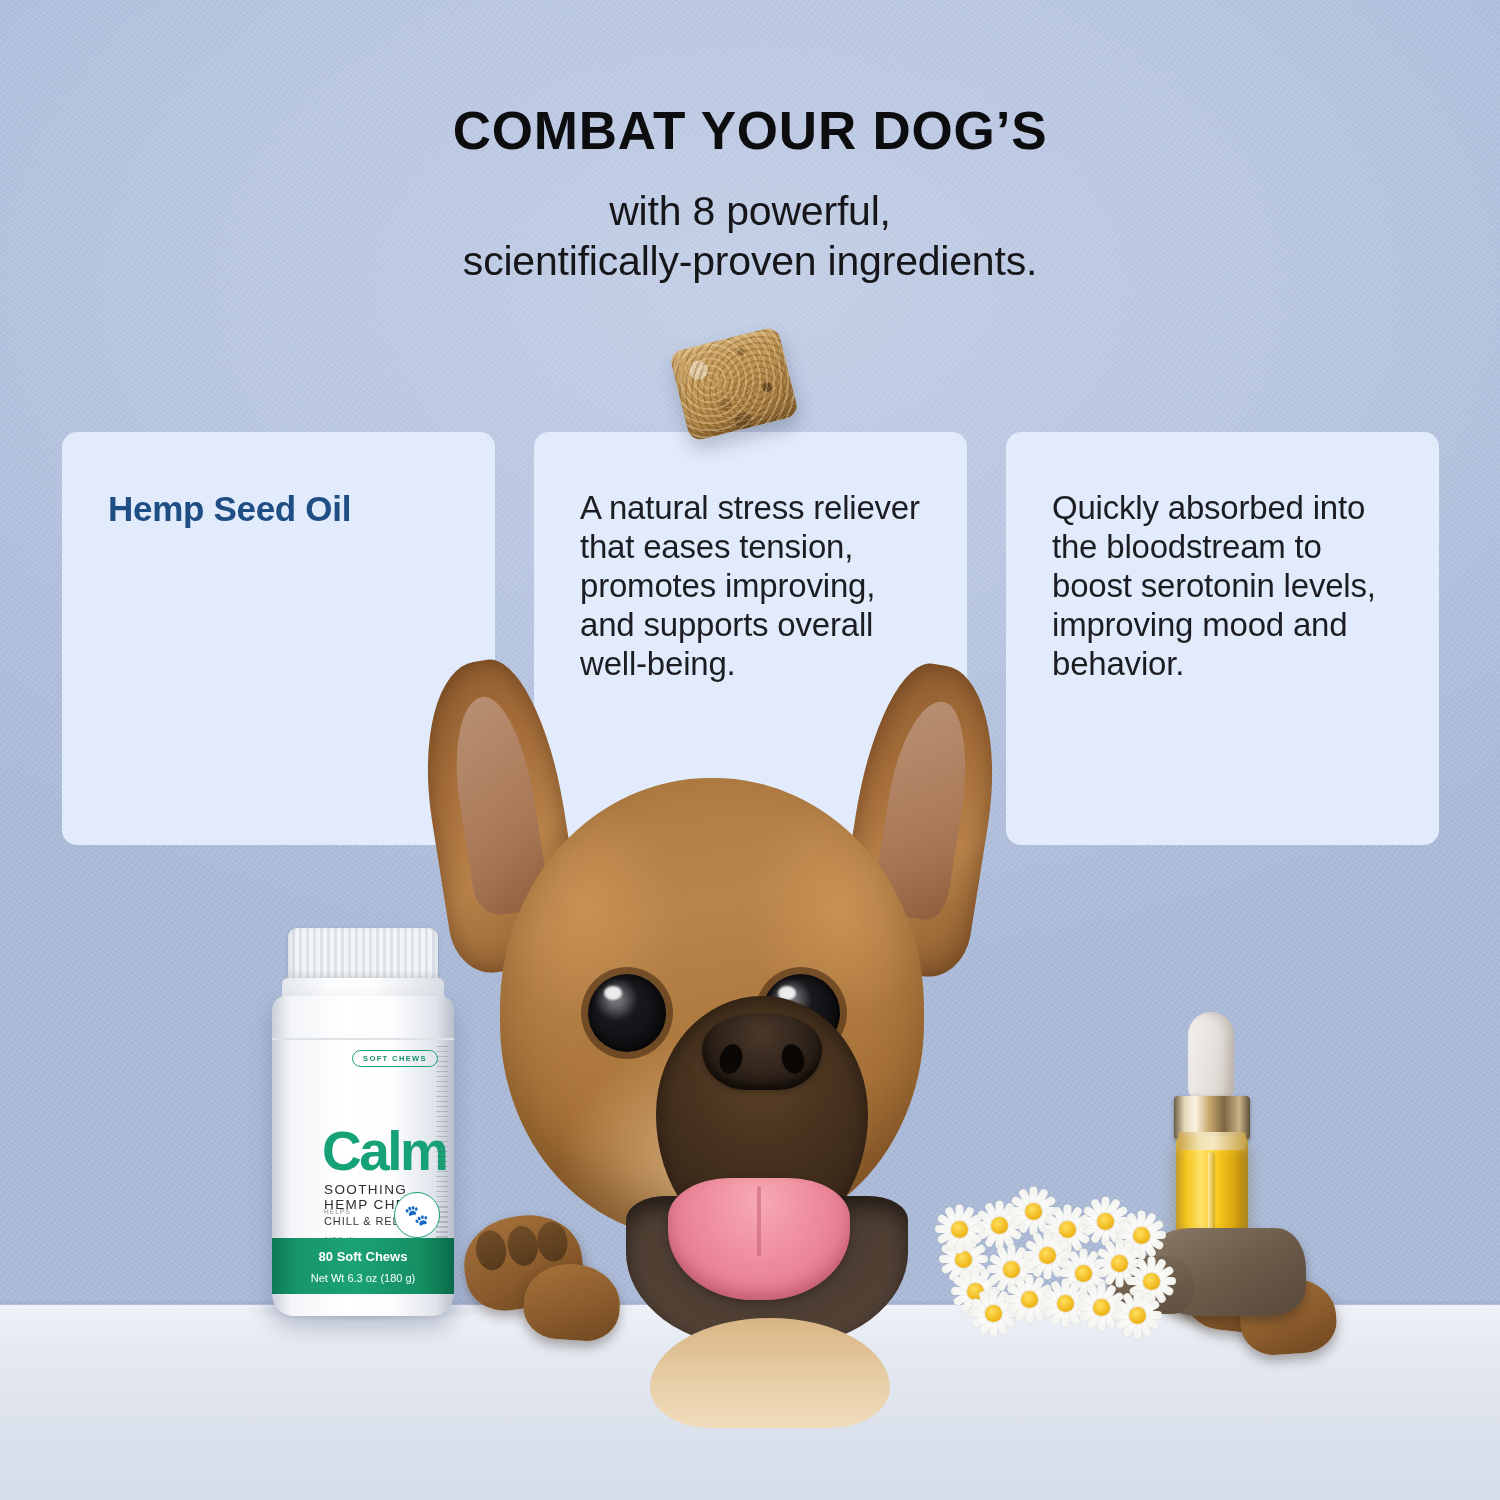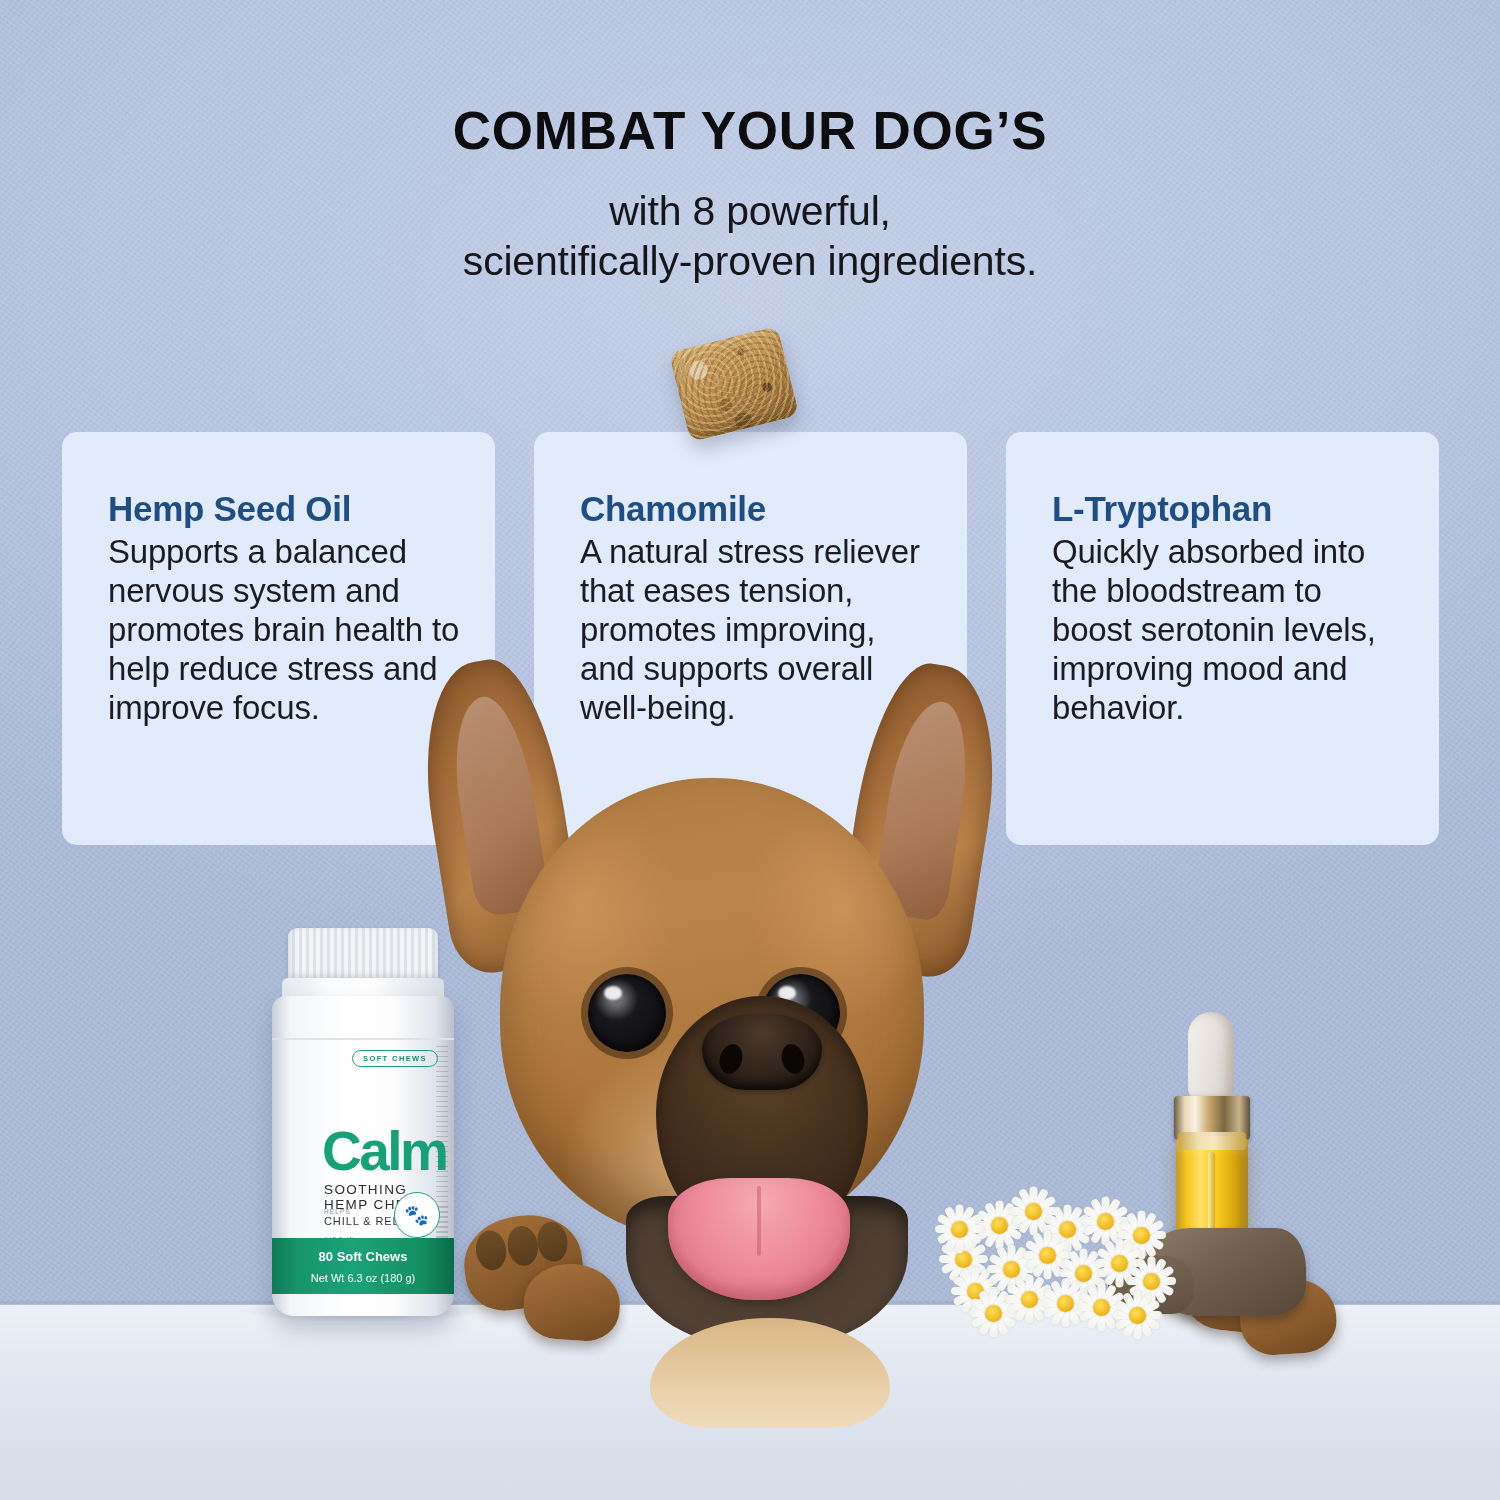--- a/index.html
+++ b/index.html
@@ -259,28 +259,25 @@
     <div>with 8 powerful,</div>
     <div>scientifically-proven ingredients.</div>
   </div>
 </div>
 
 <div id="treat"></div>
 
 <div id="cards">
   <div class="card">
     <div class="card-title">Hemp Seed Oil</div>
-    <div class="card-body">Supports a balanced nervous system and promotes brain health to help reduce stress and improve focus.</div>
   </div>
   <div class="card">
-    <div class="card-title">Chamomile</div>
     <div class="card-body">A natural stress reliever that eases tension, promotes improving, and supports overall well-being.</div>
   </div>
   <div class="card">
-    <div class="card-title">L-Tryptophan</div>
     <div class="card-body">Quickly absorbed into the bloodstream to boost serotonin levels, improving mood and behavior.</div>
   </div>
 </div>
 
 <div id="dog">
   <div class="ear" id="earL">
       <div class="earIn"></div>
     </div>
   <div class="ear" id="earR">
       <div class="earIn"></div>

